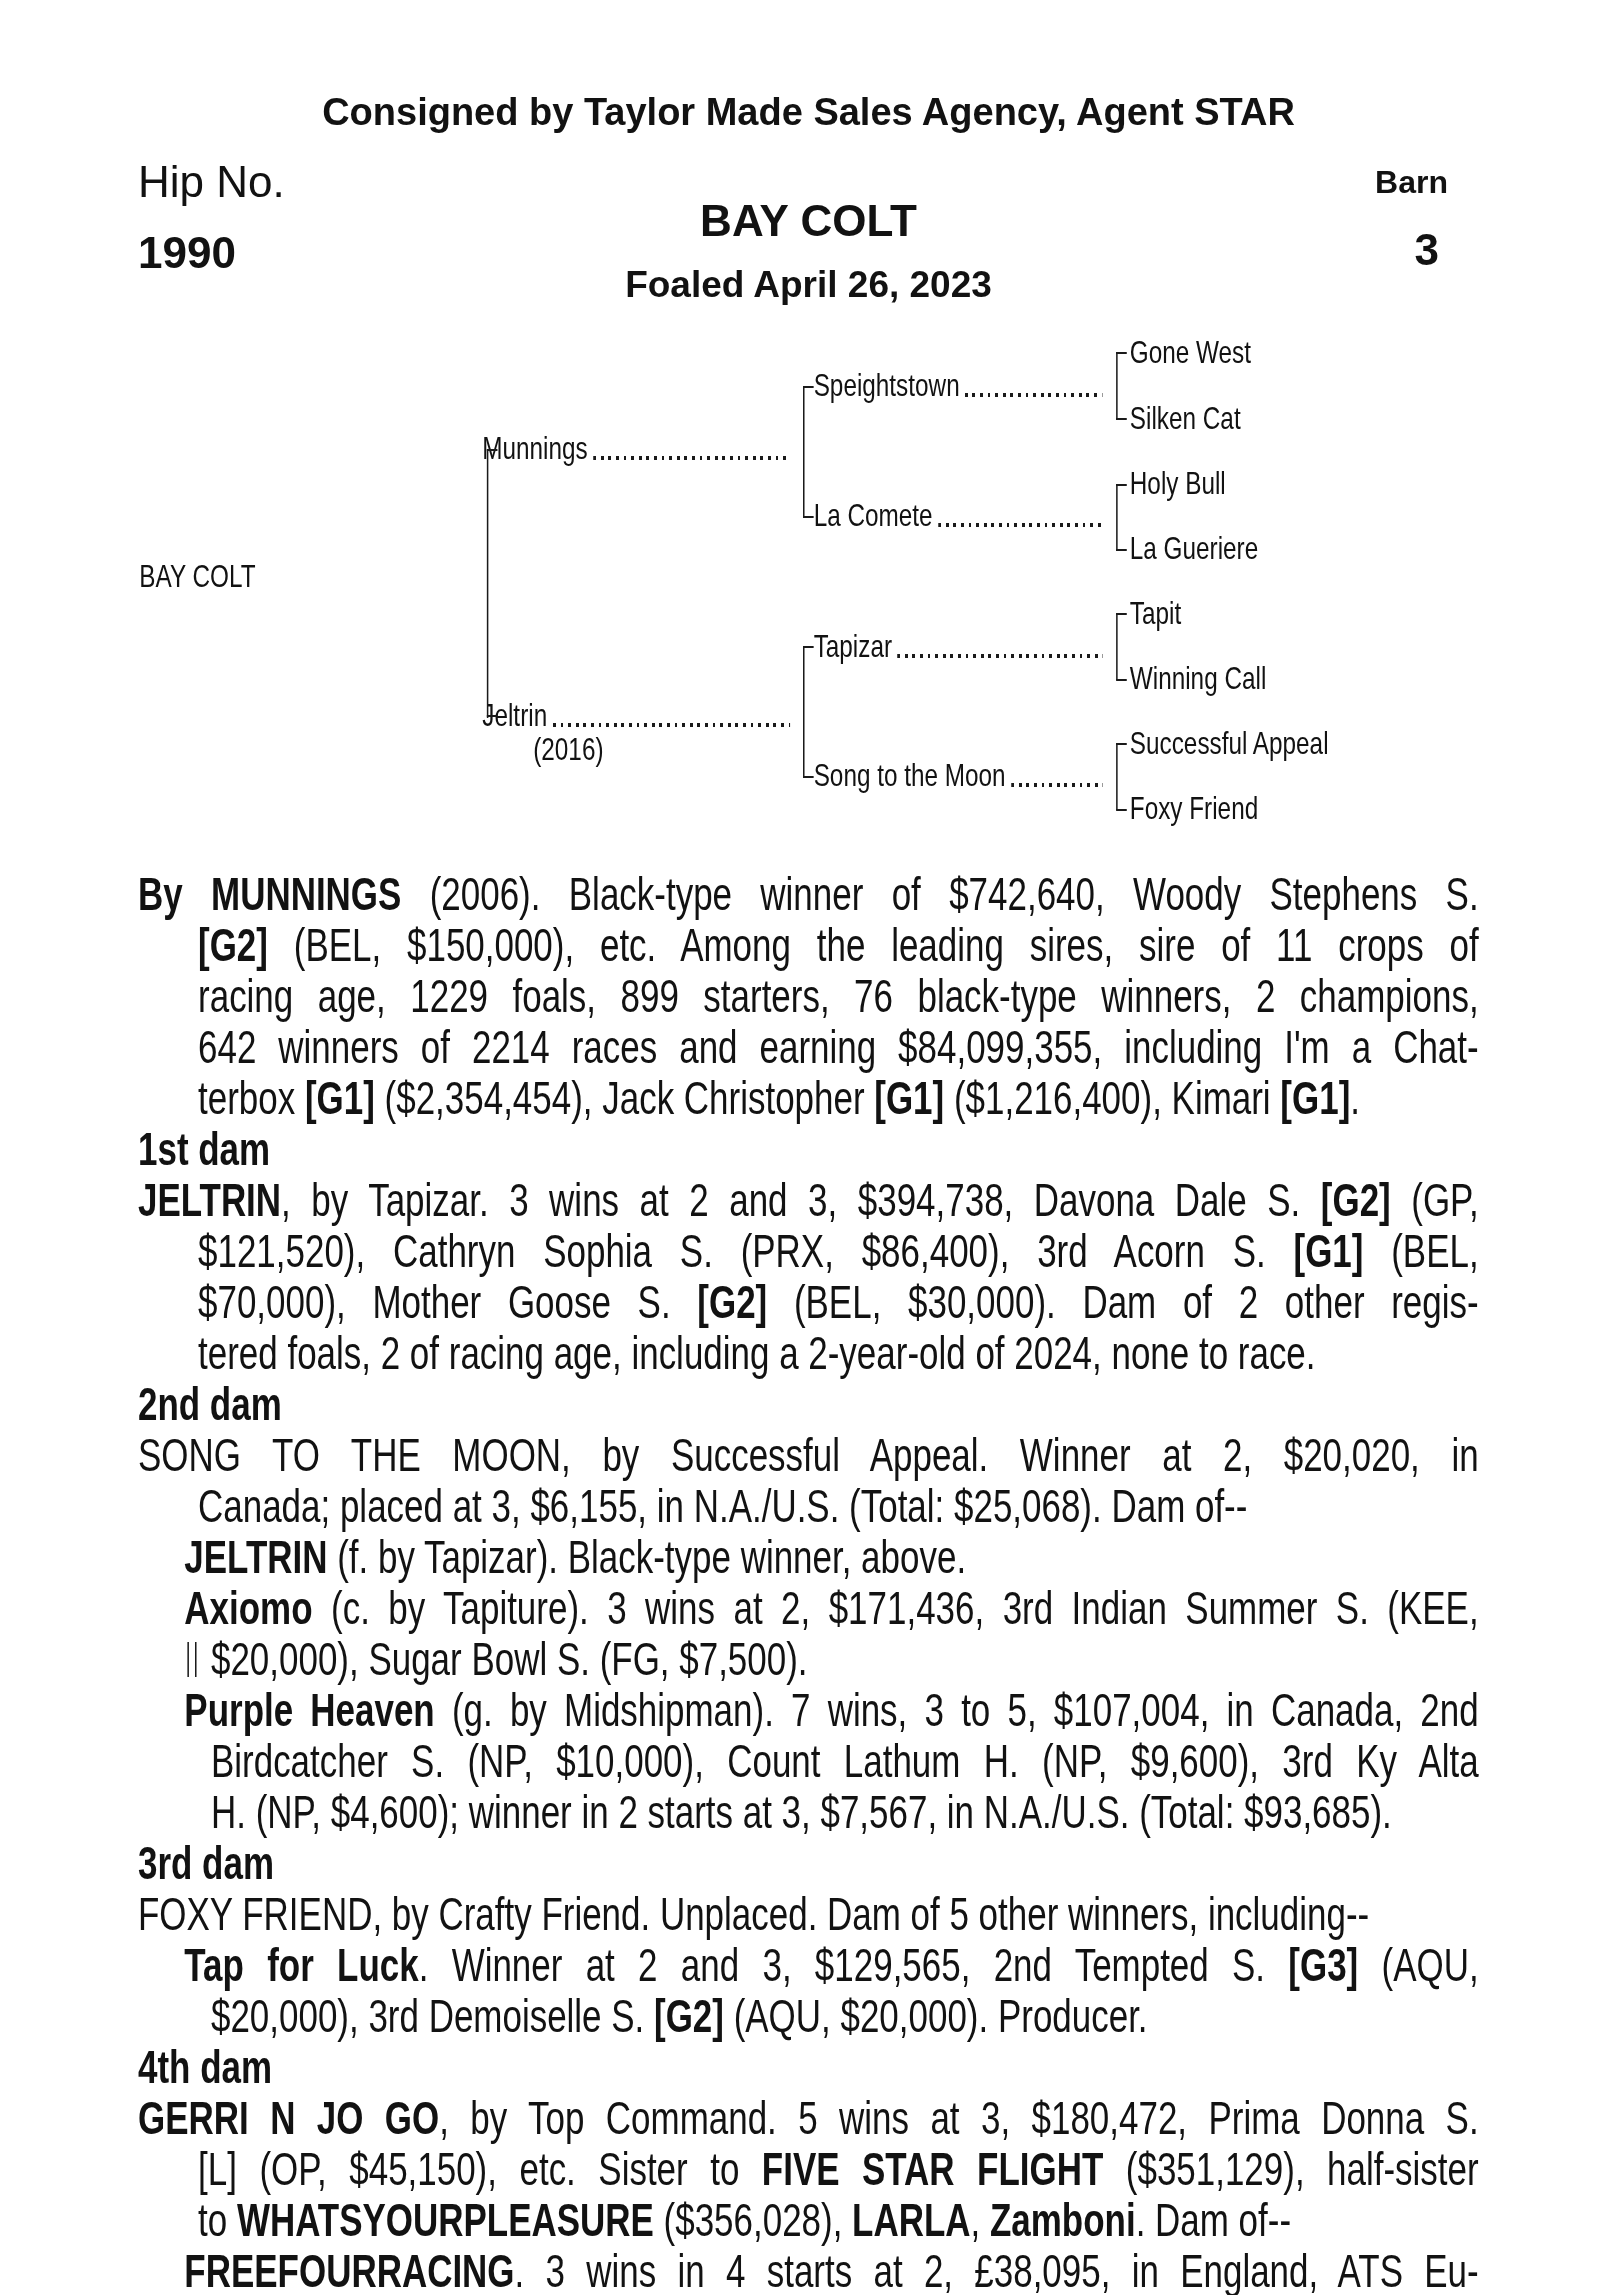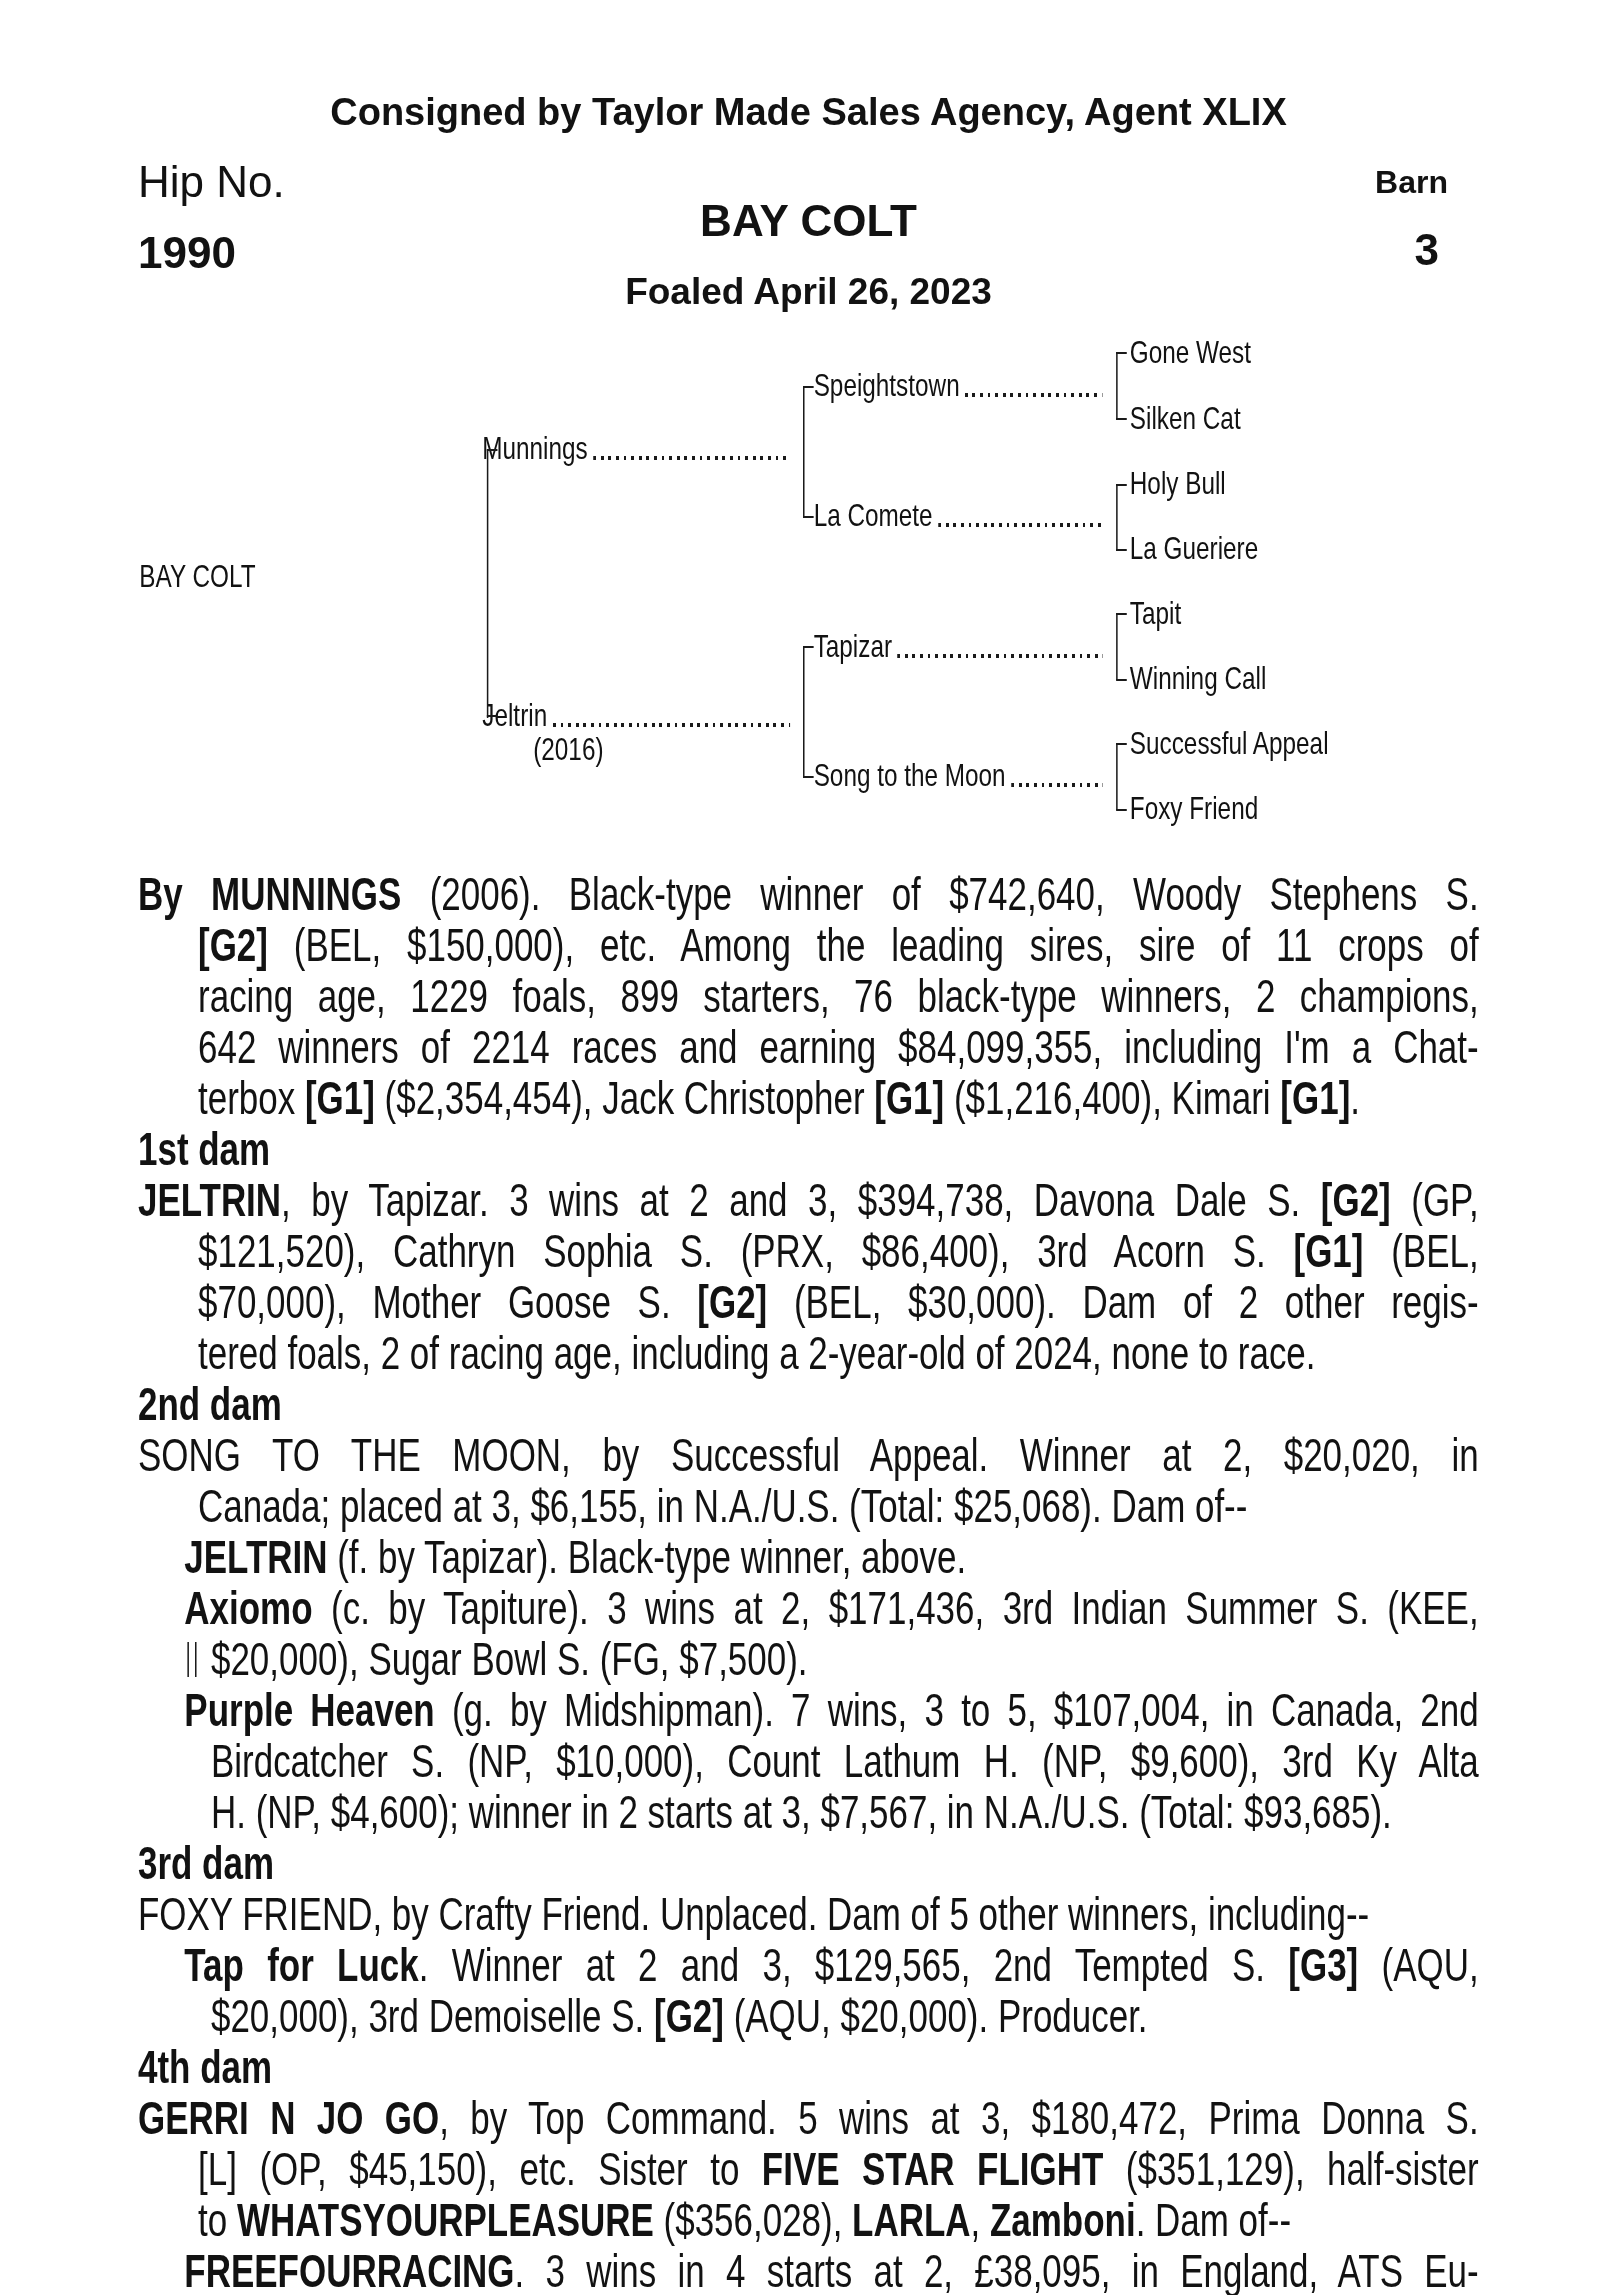--- a/index.html
+++ b/index.html
@@ -9,21 +9,21 @@
 
   
   .hdr-consigned{position:absolute;left:138px;top:90px;width:1341px;text-align:center;
                  font-weight:bold;font-size:38px;line-height:44px;}
   .hip-label {position:absolute;left:138px;top:157px;font-weight:normal;font-size:44px;line-height:50px;}
   .hip-num   {position:absolute;left:138px;top:228px;font-weight:bold;font-size:44px;line-height:50px;}
   .barn-label{position:absolute;right:168px;top:157px;font-weight:bold;font-size:32px;line-height:50px;}
   .barn-num  {position:absolute;right:177px;top:225px;font-weight:bold;font-size:44px;line-height:50px;}
   .title     {position:absolute;left:138px;top:196px;width:1341px;text-align:center;
               font-weight:bold;font-size:44px;line-height:50px;}
-  .foaled    {position:absolute;left:138px;top:271px;width:1341px;text-align:center;
+  .foaled    {position:absolute;left:138px;top:264px;width:1341px;text-align:center;
               font-weight:bold;font-size:37px;line-height:42px;}
 
   
   #tree{position:absolute;left:138px;top:321px;width:1764px;height:537px;
         transform:scaleX(0.76);transform-origin:0 0;
         font-size:32px;line-height:37px;}
   .tnode{position:absolute;display:flex;align-items:flex-end;height:37px;white-space:nowrap;}
   .tnode .nm{white-space:nowrap;}
   .tleader{flex:1 1 auto;height:4.1px;margin:0 5.5px 7.3px 7.3px;
            background:repeating-linear-gradient(90deg,#1a1a1a 0 3.7px,transparent 3.7px 10px);}
@@ -38,21 +38,21 @@
   .par-head{font-weight:bold;}
   .ln{white-space:nowrap;}
   .ln.j{text-align:justify;text-align-last:justify;}
   .bars{position:absolute;left:65px;width:8.3px;
         border-left:2.3px solid #1a1a1a;border-right:2.3px solid #1a1a1a;}
 </style>
 </head>
 <body>
 
 <div id="page">
-  <div class="hdr-consigned">Consigned by Taylor Made Sales Agency, Agent XLIX</div>
+  <div class="hdr-consigned">Consigned by Taylor Made Sales Agency, Agent STAR</div>
   <div class="hip-label">Hip No.</div>
   <div class="hip-num">1990</div>
   <div class="barn-label">Barn</div>
   <div class="barn-num">3</div>
   <div class="title">BAY COLT</div>
   <div class="foaled">Foaled April 26, 2023</div>
 
   <div id="tree">
       <div class="tnode" style="left: 1.8px; top: 237px; width: 422px;">
         <span class="nm">BAY COLT</span>

